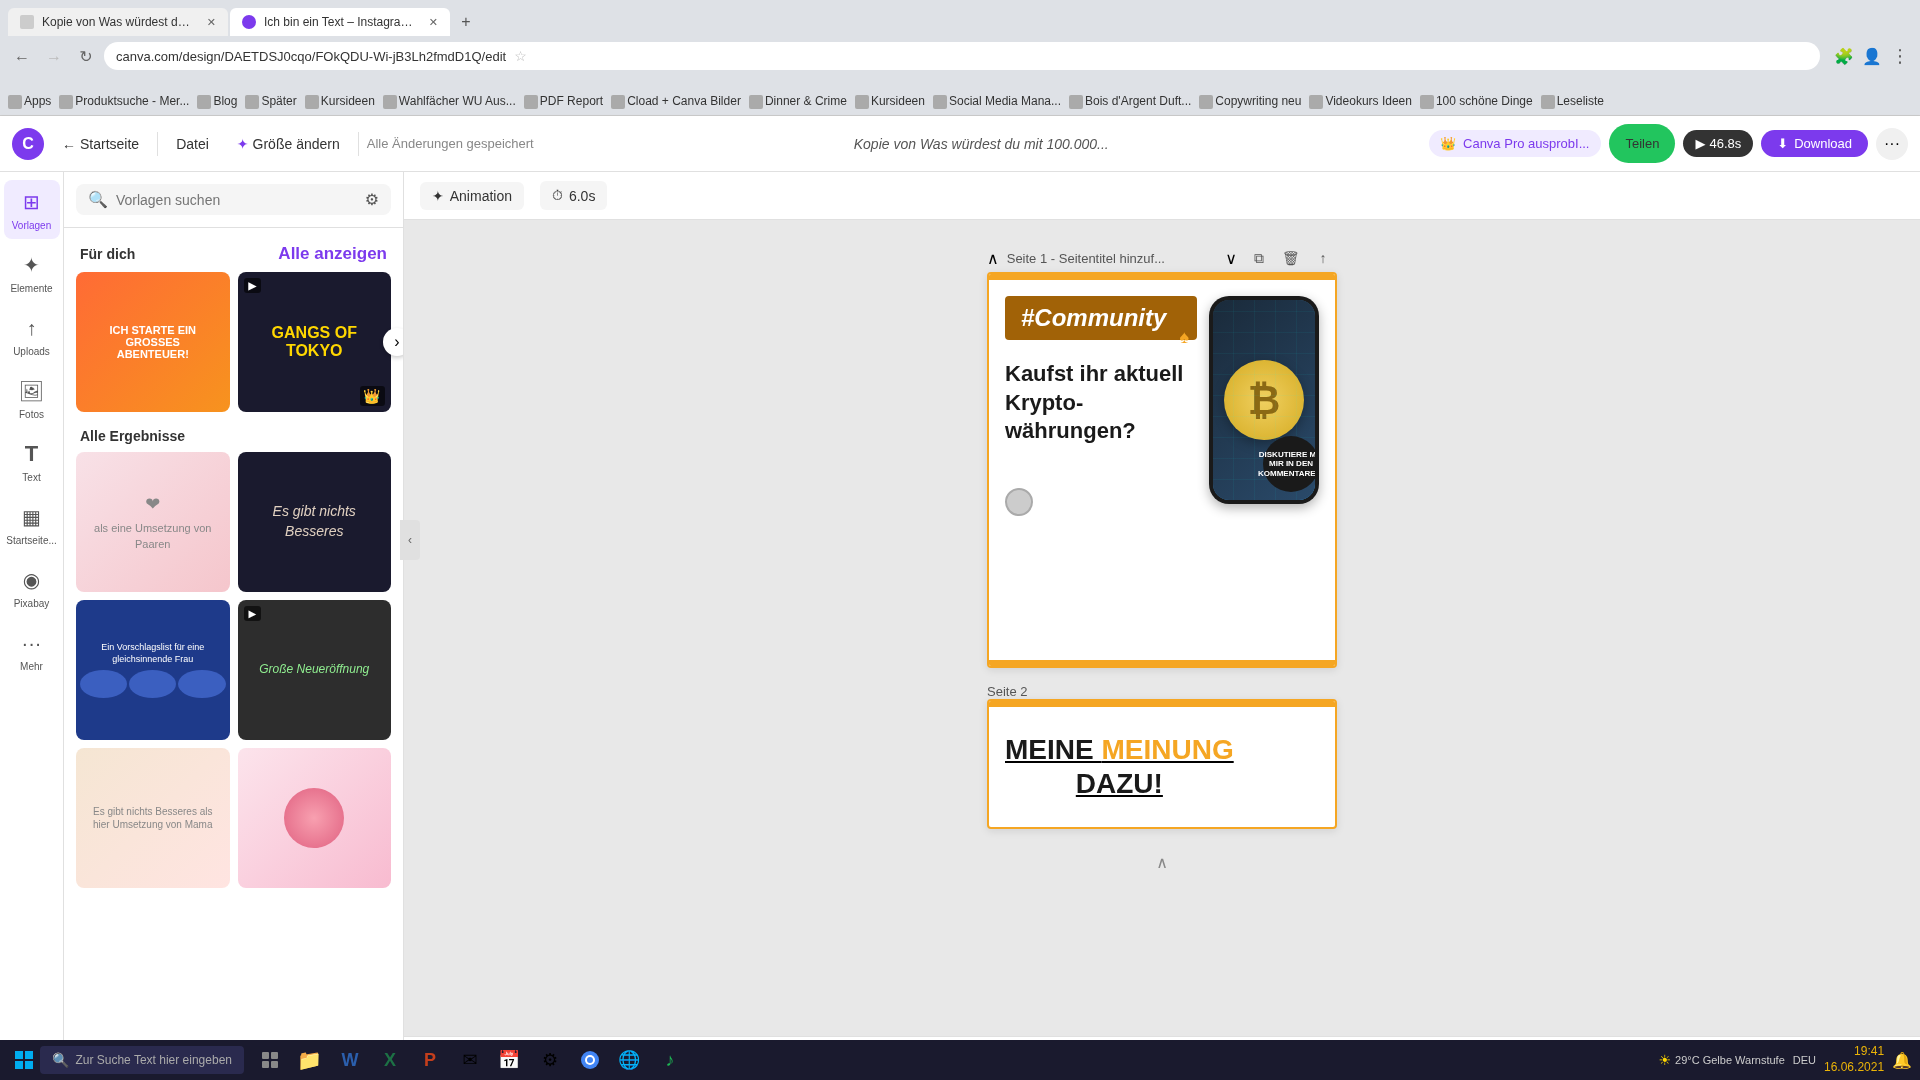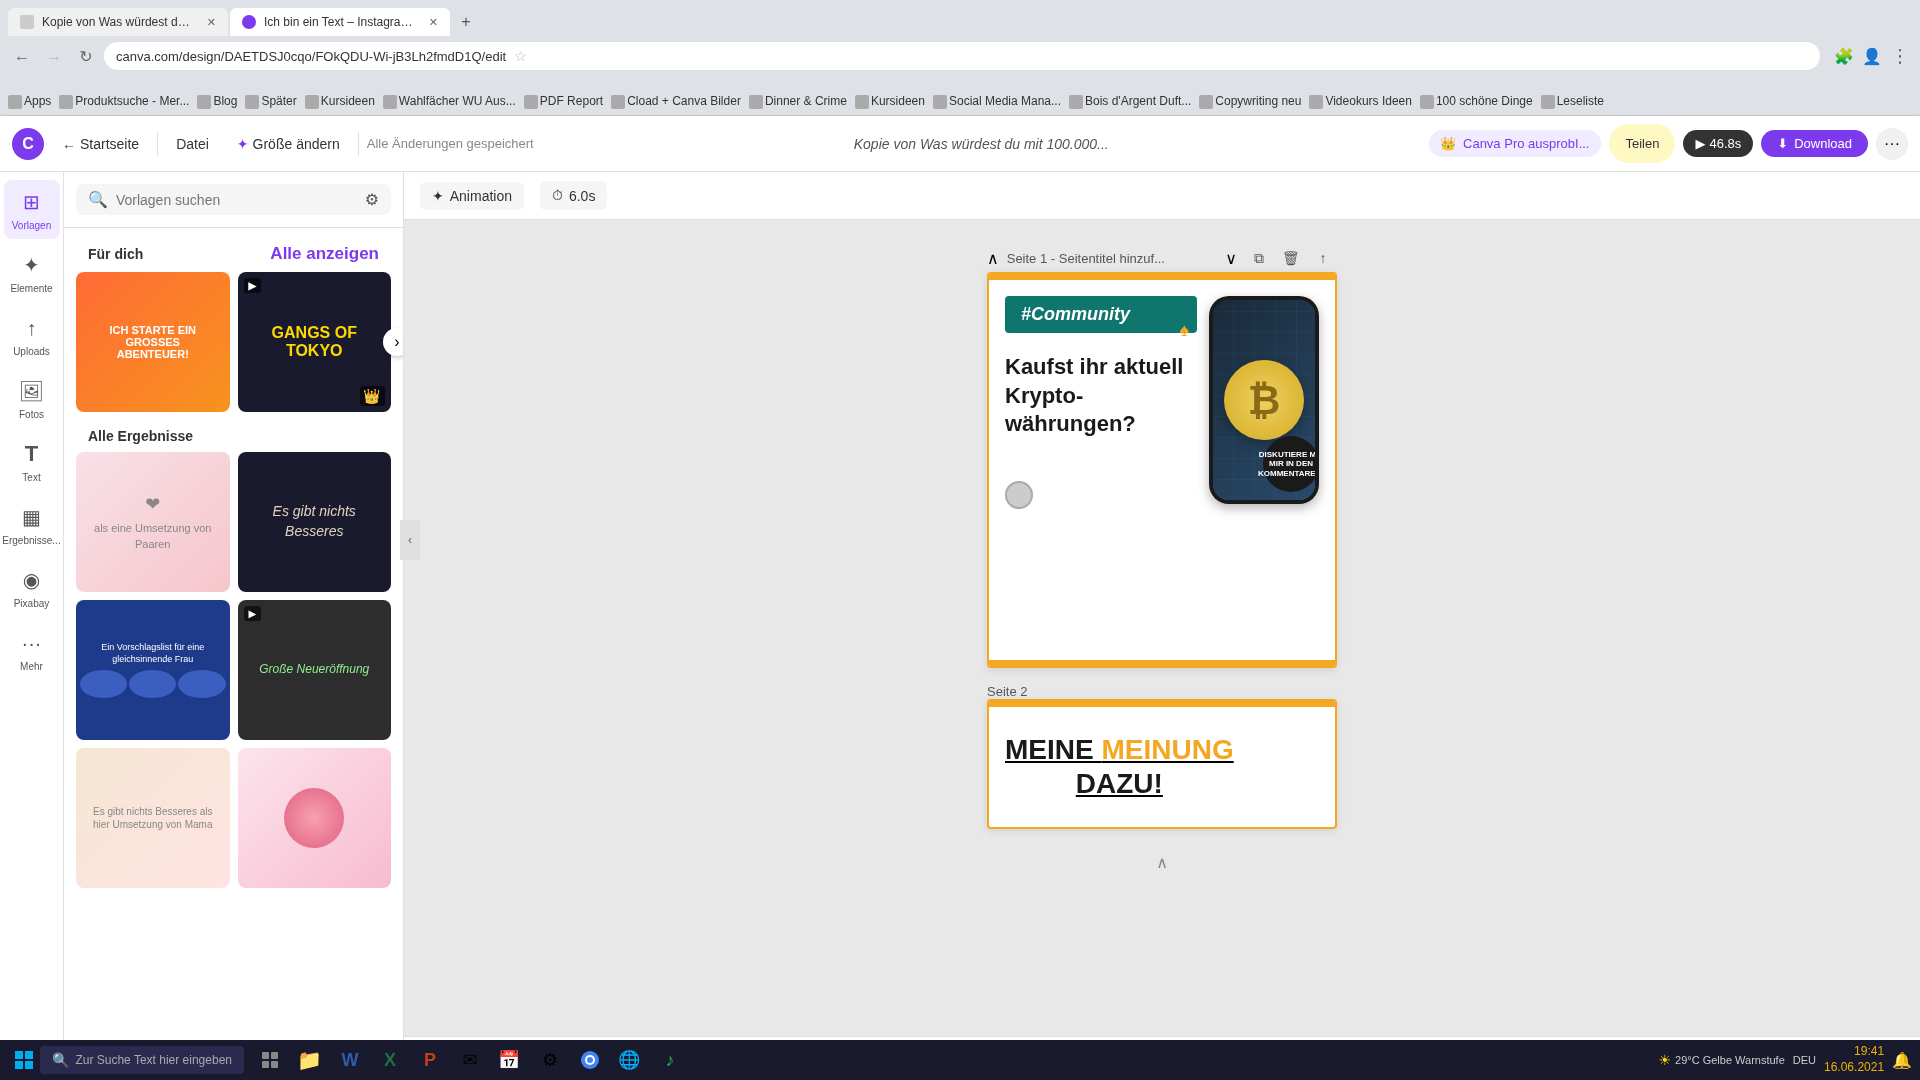--- a/index.html
+++ b/index.html
@@ -29,42 +29,42 @@
     .app { display: flex; flex-direction: column; height: calc(1080px - 88px - 28px); background: #f5f5f5; }
 
     
     .canva-topbar { height: 56px; background: #fff; display: flex; align-items: center; padding: 0 12px; gap: 8px; border-bottom: 1px solid #e0e0e0; box-shadow: 0 1px 3px rgba(0,0,0,0.1); flex-shrink: 0; }
     .topbar-logo { width: 32px; height: 32px; background: #7c3aed; border-radius: 50%; display: flex; align-items: center; justify-content: center; color: white; font-size: 16px; font-weight: bold; flex-shrink: 0; }
     .topbar-nav-btn { display: flex; align-items: center; gap: 4px; padding: 6px 10px; border-radius: 6px; cursor: pointer; font-size: 14px; color: #333; }
     .topbar-divider { width: 1px; height: 24px; background: #e0e0e0; }
     .topbar-title { flex: 1; text-align: center; font-size: 14px; color: #555; font-style: italic; display: flex; align-items: center; justify-content: center; gap: 8px; }
     .topbar-status { font-size: 12px; color: #888; }
     .canva-pro-btn { background: #f0ebff; color: #7c3aed; padding: 6px 12px; border-radius: 20px; font-size: 13px; cursor: pointer; display: flex; align-items: center; gap: 6px; border: none; font-weight: 500; }
-    .share-btn { background: #fef9c3; color: #333; padding: 12px 16px; border-radius: 20px; font-size: 13px; cursor: pointer; border: none; font-weight: 500; }
+    .share-btn { background: #22c55e; color: #333; padding: 12px 16px; border-radius: 20px; font-size: 13px; cursor: pointer; border: none; font-weight: 500; }
     .play-btn { background: #333; color: #fff; padding: 6px 12px; border-radius: 20px; font-size: 13px; cursor: pointer; border: none; font-weight: 500; display: flex; align-items: center; gap: 4px; }
     .download-btn { background: #7c3aed; color: #fff; padding: 6px 16px; border-radius: 20px; font-size: 13px; cursor: pointer; border: none; font-weight: 500; display: flex; align-items: center; gap: 6px; }
     .more-btn { width: 32px; height: 32px; border-radius: 50%; background: #f0f0f0; display: flex; align-items: center; justify-content: center; cursor: pointer; font-size: 16px; border: none; }
 
     
     .main-area { display: flex; flex: 1; overflow: hidden; }
 
     
     .left-sidebar { width: 64px; background: #fff; display: flex; flex-direction: column; align-items: center; padding: 8px 0; gap: 4px; border-right: 1px solid #e0e0e0; flex-shrink: 0; }
     .sidebar-item { display: flex; flex-direction: column; align-items: center; padding: 8px 4px; cursor: pointer; border-radius: 8px; width: 56px; font-size: 10px; color: #555; gap: 4px; }
     .sidebar-item.active { color: #7c3aed; background: #f0ebff; }
     .sidebar-icon { width: 28px; height: 28px; display: flex; align-items: center; justify-content: center; font-size: 20px; }
 
     
     .left-panel { width: 340px; background: #fff; border-right: 1px solid #e0e0e0; display: flex; flex-direction: column; flex-shrink: 0; }
     .search-bar { padding: 12px; border-bottom: 1px solid #e0e0e0; }
     .search-input-wrap { display: flex; align-items: center; background: #f5f5f5; border-radius: 8px; padding: 6px 12px; gap: 8px; }
     .search-input-wrap input { border: none; background: transparent; font-size: 14px; color: #333; flex: 1; outline: none; }
     .filter-btn { cursor: pointer; color: #555; }
     .panel-content { flex: 1; overflow-y: auto; padding: 8px 12px; }
-    .section-header { display: flex; justify-content: space-between; align-items: center; margin: 8px 12px; }
+    .section-header { display: flex; justify-content: space-between; align-items: center; margin: 8px 4px; }
     .section-title { font-size: 14px; font-weight: 600; color: #333; }
     .see-all-link { font-size: 17px; color: #7c3aed; cursor: pointer; font-weight: bold; }
     .templates-grid { display: grid; grid-template-columns: 1fr 1fr; gap: 8px; margin-bottom: 16px; }
     .template-item { border-radius: 8px; overflow: hidden; cursor: pointer; position: relative; height: 140px; background: #f0f0f0; }
     .template-arrow { position: absolute; right: -20px; top: 50%; transform: translateY(-50%); width: 28px; height: 28px; background: #fff; border-radius: 50%; display: flex; align-items: center; justify-content: center; box-shadow: 0 2px 4px rgba(0,0,0,0.2); cursor: pointer; z-index: 10; }
 
     
     .tpl-1 { background: linear-gradient(135deg, #ff6b35 0%, #f7931e 100%); display: flex; align-items: center; justify-content: center; color: white; font-size: 11px; font-weight: bold; text-align: center; padding: 8px; }
     .tpl-2 { background: #1a1a2e; display: flex; align-items: center; justify-content: center; color: #ffd700; font-size: 13px; font-weight: bold; text-align: center; padding: 8px; }
     .tpl-3 { background: linear-gradient(135deg, #f8e1e7, #f5c6cc); display: flex; align-items: center; justify-content: center; color: #555; font-size: 11px; text-align: center; padding: 8px; }
@@ -89,21 +89,21 @@
     .page-title { font-size: 13px; color: #555; flex: 1; }
     .page-actions { display: flex; gap: 4px; }
     .page-action-btn { width: 28px; height: 28px; display: flex; align-items: center; justify-content: center; cursor: pointer; border-radius: 4px; color: #555; font-size: 14px; }
 
     
     .design-page { background: white; border: 2px solid #f5a623; width: 350px; border-radius: 4px; overflow: hidden; box-shadow: 0 2px 8px rgba(0,0,0,0.1); }
 
     
     .page1-content { padding: 16px; display: flex; gap: 12px; align-items: flex-start; min-height: 380px; position: relative; }
     .page1-left { flex: 1; display: flex; flex-direction: column; gap: 12px; }
-    .community-badge { background: #0f766e; color: white; padding: 8px 16px; border-radius: 4px; font-size: 18px; font-weight: bold; font-style: italic; display: inline-block; position: relative; }
+    .community-badge { background: #a16207; color: white; padding: 8px 16px; border-radius: 4px; font-size: 24px; font-weight: bold; font-style: italic; display: inline-block; position: relative; }
     .community-badge::after { content: '♠'; position: absolute; bottom: -8px; right: 8px; font-size: 18px; color: #f5a623; }
     .page1-question { font-size: 22px; font-weight: bold; color: #1a1a1a; line-height: 1.3; margin-top: 8px; }
     .phone-mockup { width: 110px; flex-shrink: 0; background: #1a1a1a; border-radius: 20px; padding: 4px; box-shadow: 0 4px 12px rgba(0,0,0,0.3); }
     .phone-screen { background: linear-gradient(135deg, #2c3e50, #3498db); border-radius: 16px; overflow: hidden; height: 200px; display: flex; align-items: center; justify-content: center; position: relative; }
     .bitcoin-circle { width: 80px; height: 80px; background: radial-gradient(circle, #f0d060, #d4aa20); border-radius: 50%; display: flex; align-items: center; justify-content: center; font-size: 40px; color: #8b6914; font-weight: bold; box-shadow: 0 4px 12px rgba(0,0,0,0.3); }
     .discuss-badge { position: absolute; bottom: 8px; right: -4px; background: #1a1a1a; color: white; font-size: 8px; padding: 6px; border-radius: 50%; width: 56px; height: 56px; display: flex; align-items: center; justify-content: center; text-align: center; font-weight: bold; line-height: 1.2; }
 
     
     .page2-content { padding: 24px 16px; min-height: 120px; display: flex; align-items: center; justify-content: flex-start; text-decoration: underline; }
     .page2-text { font-size: 28px; font-weight: 900; color: #1a1a1a; text-align: center; line-height: 1.2; }
@@ -250,21 +250,21 @@
       <div class="sidebar-item">
         <div class="sidebar-icon">🖼</div>
         <span>Fotos</span>
       </div>
       <div class="sidebar-item">
         <div class="sidebar-icon" style="font-weight:bold;font-size:22px;">T</div>
         <span>Text</span>
       </div>
       <div class="sidebar-item">
         <div class="sidebar-icon">▦</div>
-        <span>Ergebnisse...</span>
+        <span>Startseite...</span>
       </div>
       <div class="sidebar-item">
         <div class="sidebar-icon">◉</div>
         <span>Pixabay</span>
       </div>
       <div class="sidebar-item">
         <div class="sidebar-icon">···</div>
         <span>Mehr</span>
       </div>
     </div>

